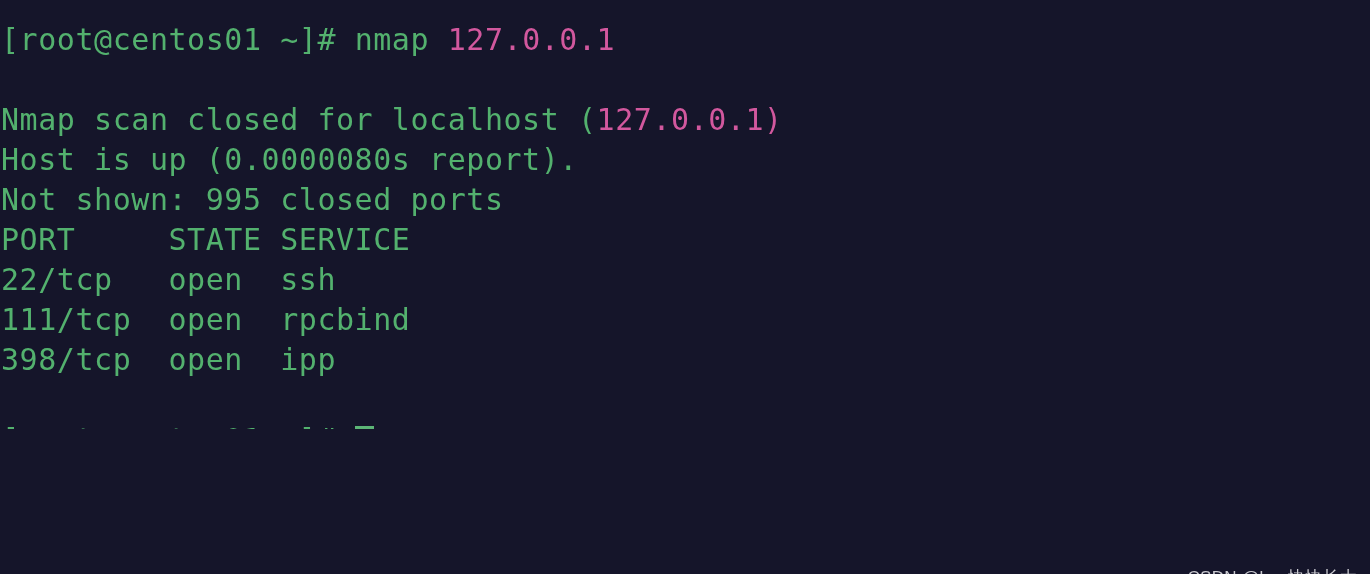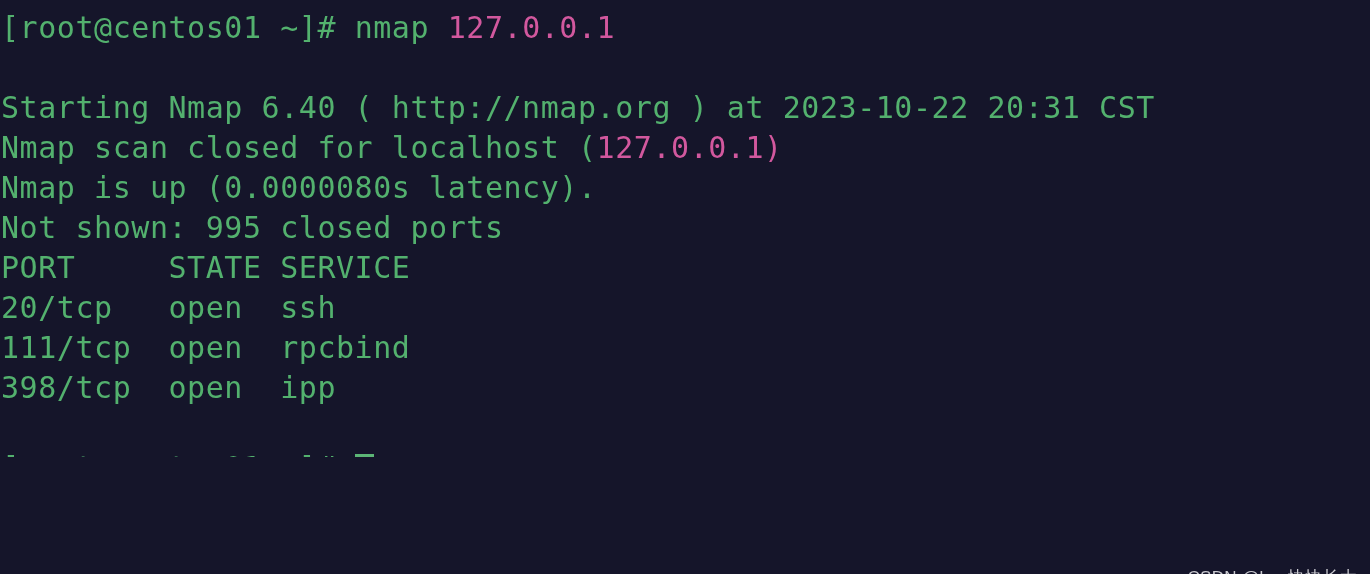--- a/index.html
+++ b/index.html
@@ -19,21 +19,21 @@
     width: 1370px;
     height: 574px;
     background: #15152a;
     overflow: hidden;
   }
 
   .screen {
     position: absolute;
     left: 0;
     top: 0;
-    padding: 8px 0 0 1px;
+    padding: 20px 0 0 1px;
     box-sizing: border-box;
     width: 1092px;
   }
 
   .line {
     font-family: "DejaVu Sans Mono", monospace;
     font-size: 30px;
     line-height: 40px;
     height: 40px;
     white-space: pre;
@@ -79,31 +79,30 @@
 <body>
 
 <div id="terminal">
 
   <div class="screen">
 
     <div class="line"><span class="seg-green">[root@centos01 ~]# </span><span class="seg-green">nmap </span><span class="seg-pink">127.0.0.1</span></div>
 
     <div class="line blank"> </div>
 
-    <div class="line"><span class="seg-green">Starting Nmap 6.40 ( http://nmap.org ) at 2023-10-22 20:31 CST</span></div>
 
     <div class="line"><span class="seg-green">Nmap scan closed for localhost (</span><span class="seg-pink">127.0.0.1)</span></div>
 
-    <div class="line"><span class="seg-green">Nmap is up (0.0000080s latency).</span></div>
+    <div class="line"><span class="seg-green">Host is up (0.0000080s report).</span></div>
 
     <div class="line"><span class="seg-green">Not shown: 995 closed ports</span></div>
 
     <div class="line"><span class="seg-green">PORT     STATE SERVICE</span></div>
 
-    <div class="line"><span class="seg-green">20/tcp   open  ssh</span></div>
+    <div class="line"><span class="seg-green">22/tcp   open  ssh</span></div>
     <div class="line"><span class="seg-green">111/tcp  open  rpcbind</span></div>
     <div class="line"><span class="seg-green">398/tcp  open  ipp</span></div>
 
     <div class="line blank"> </div>
 
 
     <div class="line cut"><span class="seg-green">[root@centos01 ~]# </span><span class="cursor"></span></div>
 
   </div>
 

